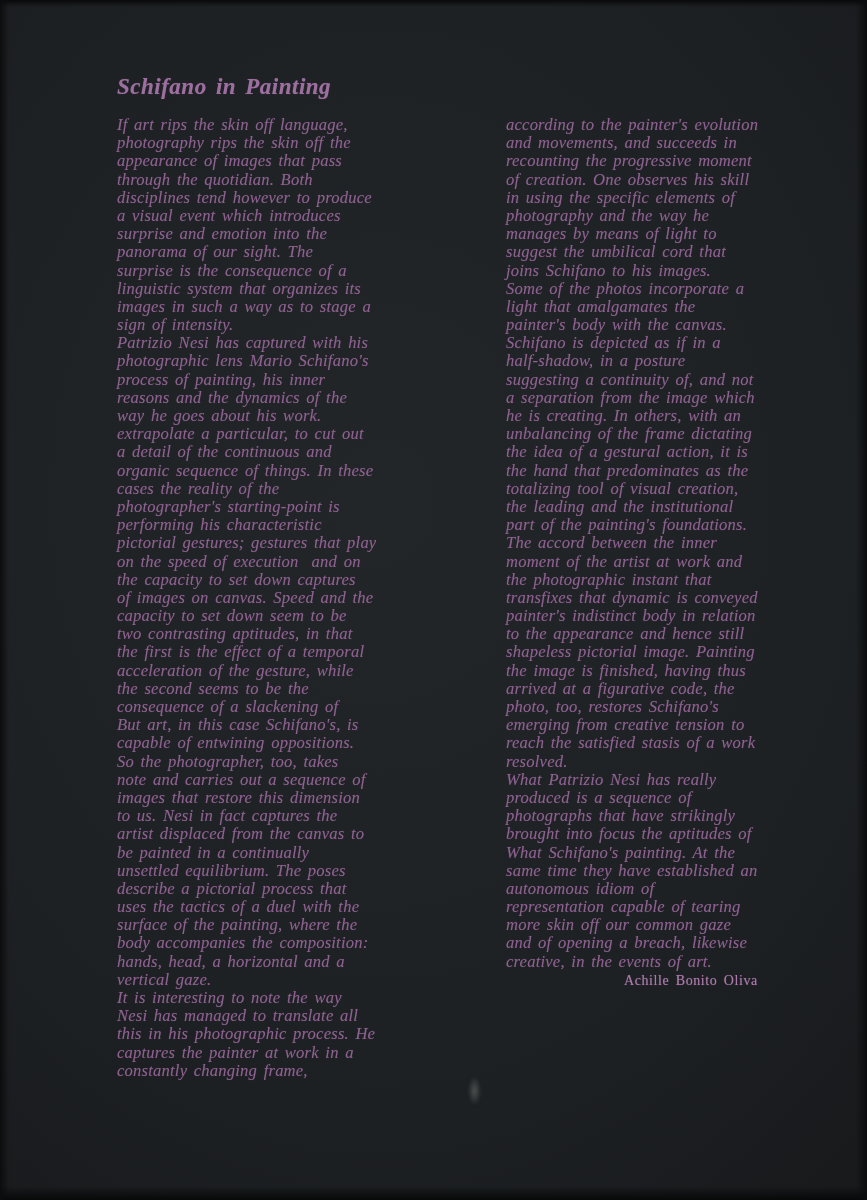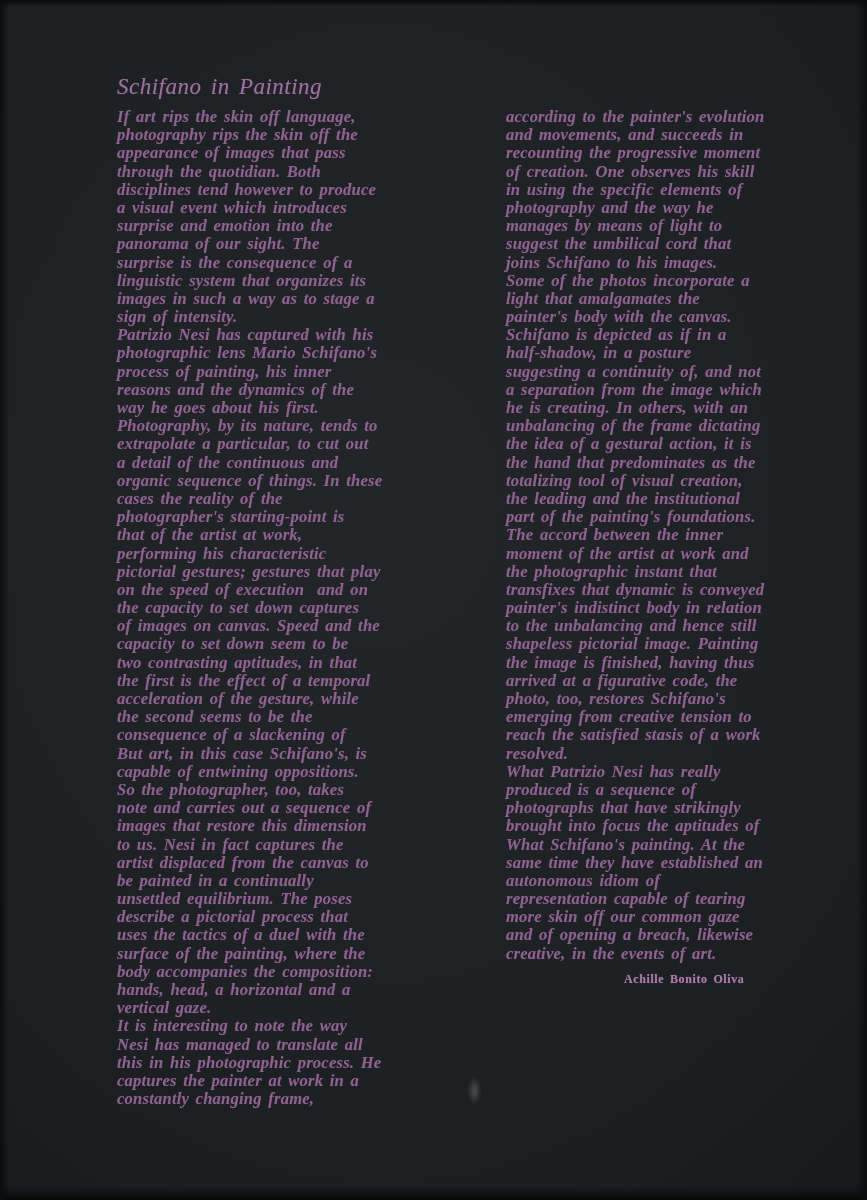--- a/index.html
+++ b/index.html
@@ -35,46 +35,46 @@
   }
   .title {
     position: absolute;
     left: 117px;
     top: 74px;
     font-style: italic;
     font-size: 23px;
     letter-spacing: 0.5px;
     word-spacing: 3px;
     text-shadow: 0 0 1px rgba(170,120,170,0.45);
+    font-weight: bold;
   }
   .column {
     position: absolute;
-    top: 108px;
+    top: 116px;
     width: 340px;
     font-style: italic;
     font-size: 16.6px;
     line-height: 18.2px;
     word-spacing: 2.2px;
     letter-spacing: 0.2px;
     text-shadow: 0 0 1px rgba(150,100,150,0.35);
-    font-weight: bold;
   }
   .column .line {
     white-space: pre;
     height: 18.2px;
   }
   #col-left  { left: 117px; }
   #col-right { left: 506px; }
   .signature {
     font-style: normal;
-    font-size: 12px;
+    font-size: 14px;
     padding-left: 118px;
     white-space: pre;
     letter-spacing: 0.6px;
-    margin-top: 7px;
+    margin-top: 1px;
     text-shadow: 0 0 1px rgba(185,135,185,0.5);
   }
   
   .smudge {
     position: absolute;
     left: 466px;
     top: 1068px;
     width: 17px;
     height: 38px;
     background: radial-gradient(ellipse 50% 50% at 50% 60%, rgba(165,165,160,0.38), rgba(120,120,118,0.16) 55%, rgba(0,0,0,0) 75%);
@@ -103,28 +103,26 @@
       <div class="line">surprise and emotion into the</div>
       <div class="line">panorama of our sight. The</div>
       <div class="line">surprise is the consequence of a</div>
       <div class="line">linguistic system that organizes its</div>
       <div class="line">images in such a way as to stage a</div>
       <div class="line">sign of intensity.</div>
       <div class="line">Patrizio Nesi has captured with his</div>
       <div class="line">photographic lens Mario Schifano's</div>
       <div class="line">process of painting, his inner</div>
       <div class="line">reasons and the dynamics of the</div>
-      <div class="line">way he goes about his first.</div>
-      <div class="line">Photography, by its nature, tends to</div>
+      <div class="line">way he goes about his work.</div>
       <div class="line">extrapolate a particular, to cut out</div>
       <div class="line">a detail of the continuous and</div>
       <div class="line">organic sequence of things. In these</div>
       <div class="line">cases the reality of the</div>
       <div class="line">photographer's starting-point is</div>
-      <div class="line">that of the artist at work,</div>
       <div class="line">performing his characteristic</div>
       <div class="line">pictorial gestures; gestures that play</div>
       <div class="line">on the speed of execution  and on</div>
       <div class="line">the capacity to set down captures</div>
       <div class="line">of images on canvas. Speed and the</div>
       <div class="line">capacity to set down seem to be</div>
       <div class="line">two contrasting aptitudes, in that</div>
       <div class="line">the first is the effect of a temporal</div>
       <div class="line">acceleration of the gesture, while</div>
       <div class="line">the second seems to be the</div>
@@ -173,21 +171,21 @@
       <div class="line">the idea of a gestural action, it is</div>
       <div class="line">the hand that predominates as the</div>
       <div class="line">totalizing tool of visual creation,</div>
       <div class="line">the leading and the institutional</div>
       <div class="line">part of the painting's foundations.</div>
       <div class="line">The accord between the inner</div>
       <div class="line">moment of the artist at work and</div>
       <div class="line">the photographic instant that</div>
       <div class="line">transfixes that dynamic is conveyed</div>
       <div class="line">painter's indistinct body in relation</div>
-      <div class="line">to the unbalancing and hence still</div>
+      <div class="line">to the appearance and hence still</div>
       <div class="line">shapeless pictorial image. Painting</div>
       <div class="line">the image is finished, having thus</div>
       <div class="line">arrived at a figurative code, the</div>
       <div class="line">photo, too, restores Schifano's</div>
       <div class="line">emerging from creative tension to</div>
       <div class="line">reach the satisfied stasis of a work</div>
       <div class="line">resolved.</div>
       <div class="line">What Patrizio Nesi has really</div>
       <div class="line">produced is a sequence of</div>
       <div class="line">photographs that have strikingly</div>

